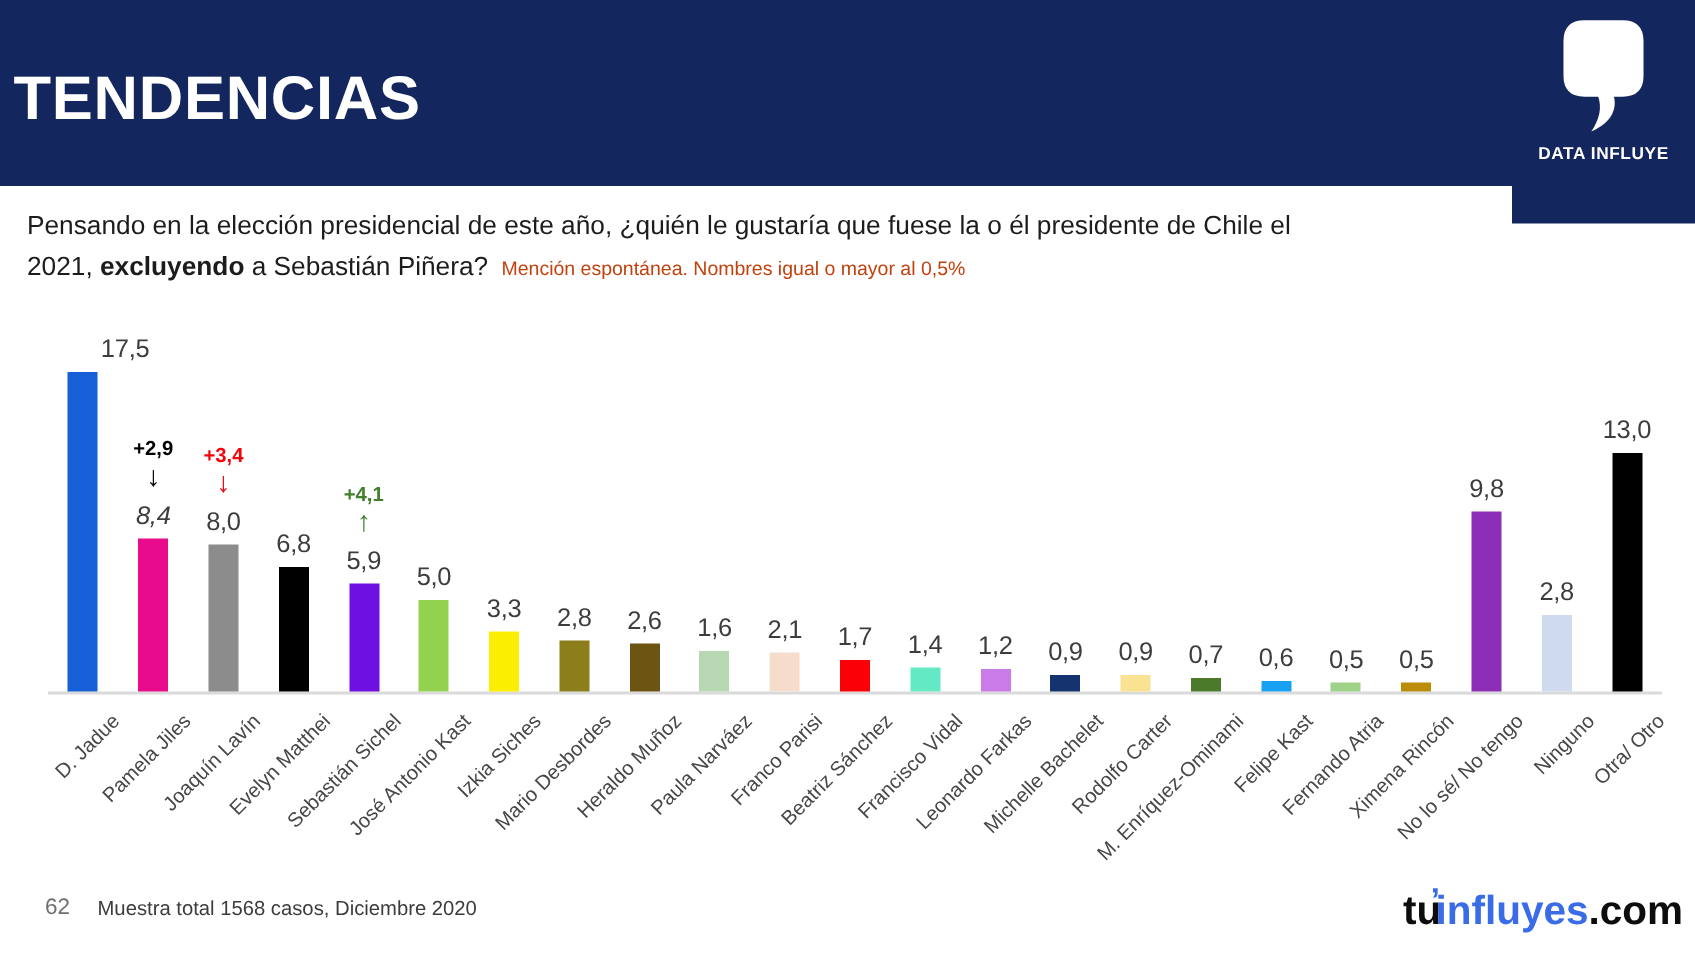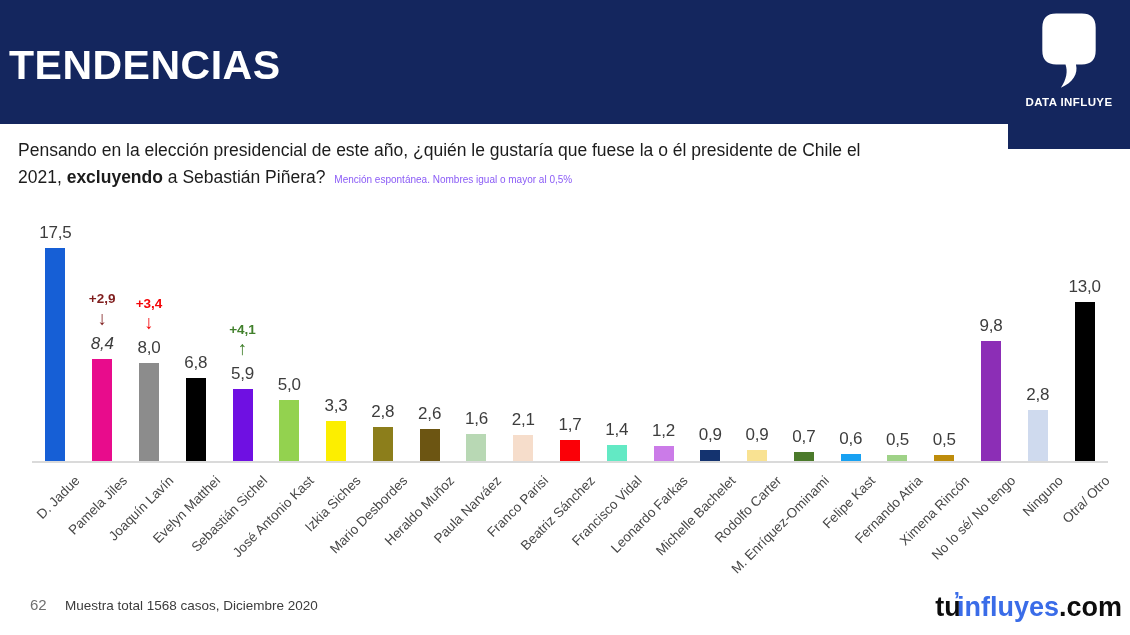--- a/index.html
+++ b/index.html
@@ -28,21 +28,21 @@
     margin-top:4px; color:#ffffff; font-size:11.5px; font-weight:700;
     letter-spacing:0.4px; white-space:nowrap;
   }
 
   
   .question {
     position:absolute; left:18px; top:137px; width:1104px;
     font-size:17.5px; line-height:27px; color:#1c1c1c;
   }
   .question b { font-weight:800;margin-top:28px; }
-  .question .note { font-size:10px; color:#8b5cf6; margin-left:4px; }
+  .question .note { font-size:13px; color:#c2410c; margin-left:4px; }
 
   
   .chart { position:absolute; left:32px; top:208px; width:1076px; height:400px; }
   .plot {
     position:relative; height:255px;
     border-bottom:2px solid #dadada;
     display:flex; align-items:flex-end;
   }
   .col {
     flex:1 1 0; position:relative; height:100%;
@@ -101,27 +101,27 @@
 
 <div class="question">
   <div>Pensando en la elección presidencial de este año, ¿quién le gustaría que fuese la o él presidente de Chile el</div>
   <div><span>2021, </span><b>excluyendo</b><span> a Sebastián Piñera? </span><span class="note">Mención espontánea. Nombres igual o mayor al 0,5%</span></div>
 </div>
 
 <div class="chart">
   <div class="plot" style="border-bottom-color: rgb(218, 218, 218);">
       <div class="col">
         <div class="bar" style="height: 213.5px; background: rgb(22, 95, 214);"></div>
-        <div class="val" style="bottom: 218.5px;">17,5</div>
+        <div class="val" style="bottom: 218.5px; margin-left: 28px;">17,5</div>
         <div class="xlabel">D. Jadue</div>
       </div>
       <div class="col">
         <div class="bar" style="height: 102.48px; background: rgb(232, 12, 140);"></div>
         <div class="val" style="bottom: 107.48px; font-style: italic;">8,4</div>
-        <div class="ann" style="bottom: 133.48px; color: #7f1d1d;">
+        <div class="ann" style="bottom: 133.48px; color: #000000;">
           <div class="lbl">+2,9</div>
           <div class="arr">↓</div>
         </div>
         <div class="xlabel">Pamela Jiles</div>
       </div>
       <div class="col">
         <div class="bar" style="height: 97.6px; background: rgb(140, 140, 140);"></div>
         <div class="val" style="bottom: 102.6px;">8,0</div>
         <div class="ann" style="bottom: 128.6px; color: rgb(244, 5, 8);">
           <div class="lbl">+3,4</div>

